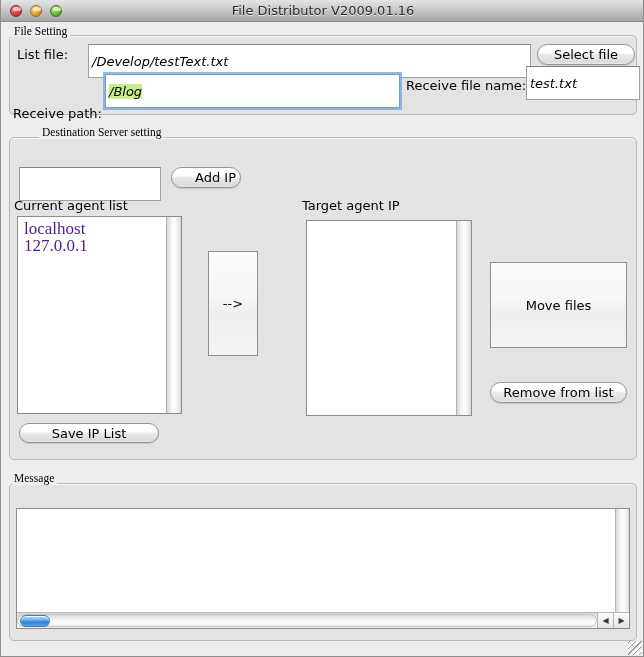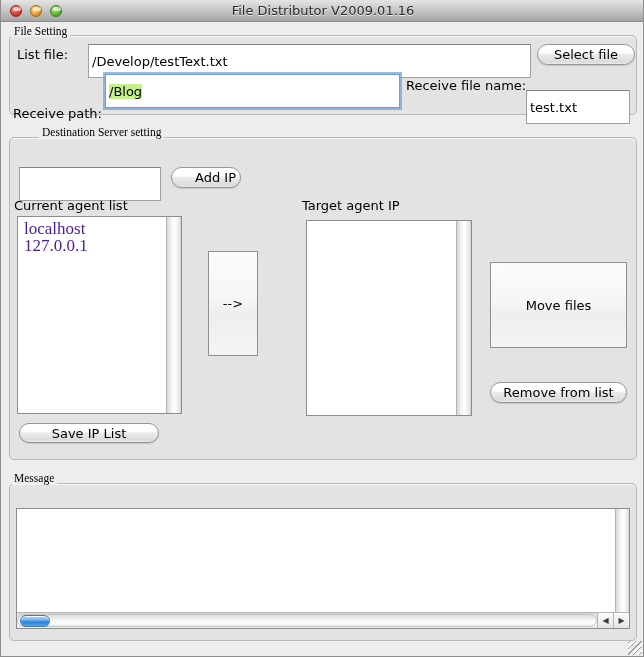--- a/index.html
+++ b/index.html
@@ -98,20 +98,21 @@
     border-top-color: #828282;
     box-sizing: border-box;
     font-size: 13px;
     color: #000;
     padding: 16px 3px;
     display: flex;
     align-items: center;
     overflow: hidden;
     white-space: nowrap;
     font-family: "DejaVu Sans", sans-serif;
+    font-style: italic;
   }
   .field.focused {
     border: 1px solid #6f9fd0;
     box-shadow: 0 0 0 2px rgba(114,164,219,0.75);
     align-items: center;
   }
   .sel {
     background: #c3f08a;
     color: #000;
   }
@@ -275,21 +276,21 @@
 
   <div class="lbl" style="left:16px; top:47px;">List file:</div>
   <div class="field" style="left:87px; top:44px; width:443px; height:21px;" placeholder="">/Develop/testText.txt</div>
   <div class="capbtn" style="left:536px; top:44px; width:98px; height:21px;">Select file</div>
 
   <div class="lbl" style="left:12px; top:78px;margin-top:28px;">Receive path:</div>
   <div class="field focused" style="left:104px; top:74px; width:295px; height:22px;">
       <span class="sel">/Blog</span>
     </div>
   <div class="lbl" style="left:405px; top:78px;">Receive file name:</div>
-  <div class="field" style="left:525px; top:90px; width:104px; height:22px;" placeholder="">test.txt</div>
+  <div class="field" style="left:525px; top:66px; width:114px; height:22px;" placeholder="">test.txt</div>
 
   <div class="grp-label" style="left:10px; top:126px;margin-left:28px;">Destination Server setting</div>
   <div class="groupbox" style="left:8px; top:137px; width:628px; height:323px;"></div>
 
   <div class="field" style="left:18px; top:167px; width:142px; height:21px;" placeholder=""></div>
   <div class="capbtn" style="left:170px; top:167px; width:70px; height:21px;padding-left:19px;">Add IP</div>
 
   <div class="lbl" style="left:13px; top:198px;">Current agent list</div>
   <div class="listbox" style="left:16px; top:216px; width:165px; height:198px;">
     <div class="listbody">

